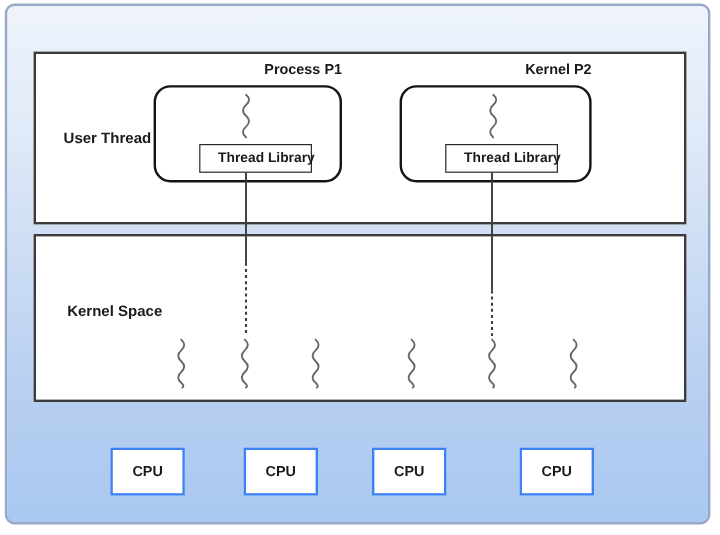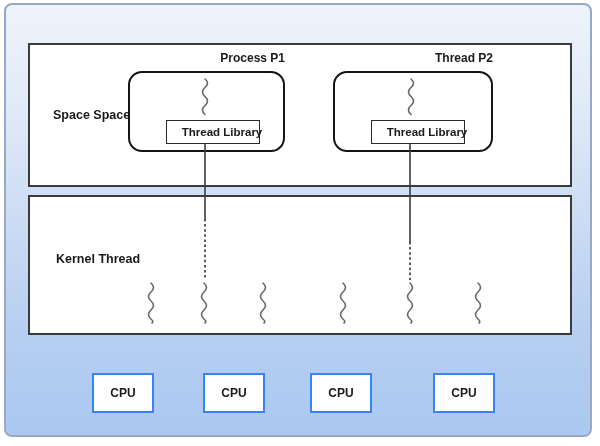--- a/index.html
+++ b/index.html
@@ -102,33 +102,33 @@
   }
 </style>
 </head>
 <body>
 
 <div class="stage">
 
   <div class="frame"></div>
 
   <div class="white-box user-space-box"></div>
-  <span class="space-label user-space-label">Space Space</span>
+  <span class="space-label user-space-label">User Thread</span>
 
   <div class="white-box kernel-space-box"></div>
-  <span class="space-label kernel-space-label">Kernel Thread</span>
+  <span class="space-label kernel-space-label">Kernel Space</span>
 
   <span class="process-label p1">Process P1</span>
   <div class="process-box p1"></div>
   <svg class="squiggle" style="left:199px; top:76px;" width="12" height="42" viewBox="0 0 12 42">
     <path d="M6 3 Q11 7 6 11.5 Q1 16 6 20.5 Q11 25 6 29.5 Q1 34 6 38.5" fill="none" stroke="#676767" stroke-width="1.6" stroke-linecap="round"></path>
   </svg>
   <div class="library-box p1">Thread Library</div>
 
-  <span class="process-label p2">Thread P2</span>
+  <span class="process-label p2">Kernel P2</span>
   <div class="process-box p2"></div>
   <svg class="squiggle" style="left:405px; top:76px;" width="12" height="42" viewBox="0 0 12 42">
     <path d="M6 3 Q11 7 6 11.5 Q1 16 6 20.5 Q11 25 6 29.5 Q1 34 6 38.5" fill="none" stroke="#676767" stroke-width="1.6" stroke-linecap="round"></path>
   </svg>
   <div class="library-box p2">Thread Library</div>
 
   <svg class="overlay" viewBox="0 0 600 446">
     <line x1="205" y1="144" x2="205" y2="219" stroke="#3d3d3d" stroke-width="1.6"></line>
     <line x1="205" y1="219" x2="205" y2="280" stroke="#3d3d3d" stroke-width="1.7" stroke-dasharray="2.5 2.6"></line>
     <line x1="410" y1="144" x2="410" y2="242" stroke="#3d3d3d" stroke-width="1.6"></line>

